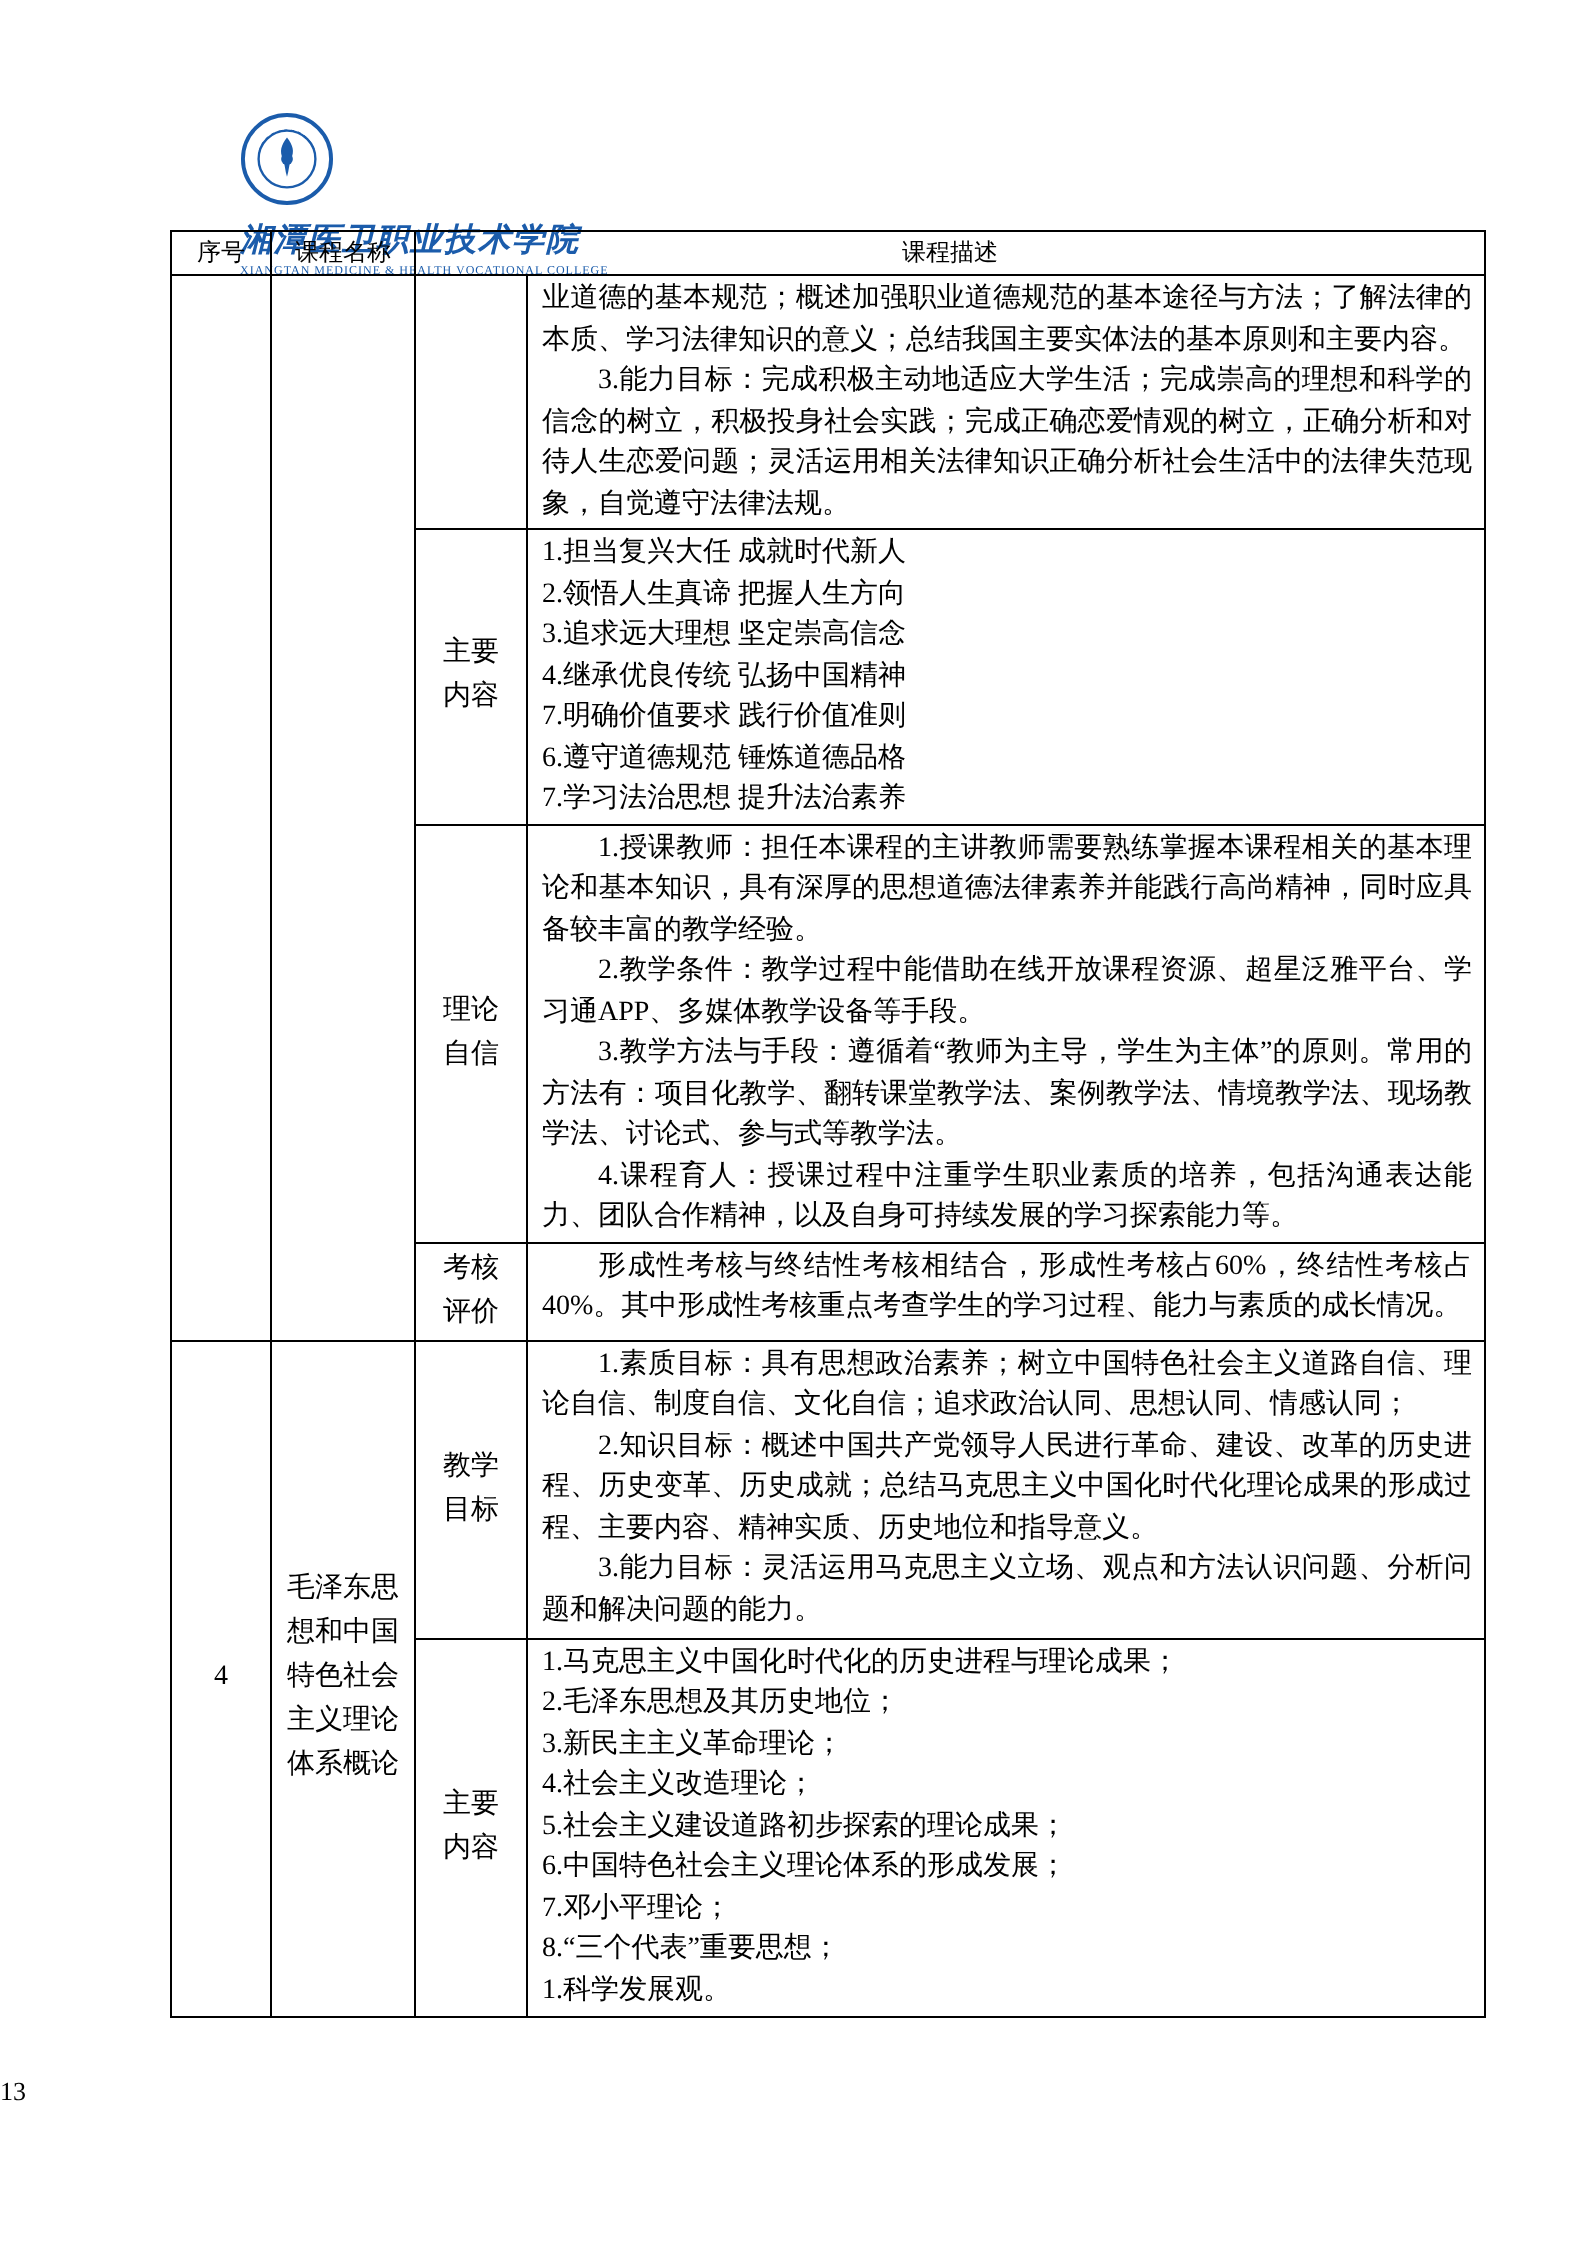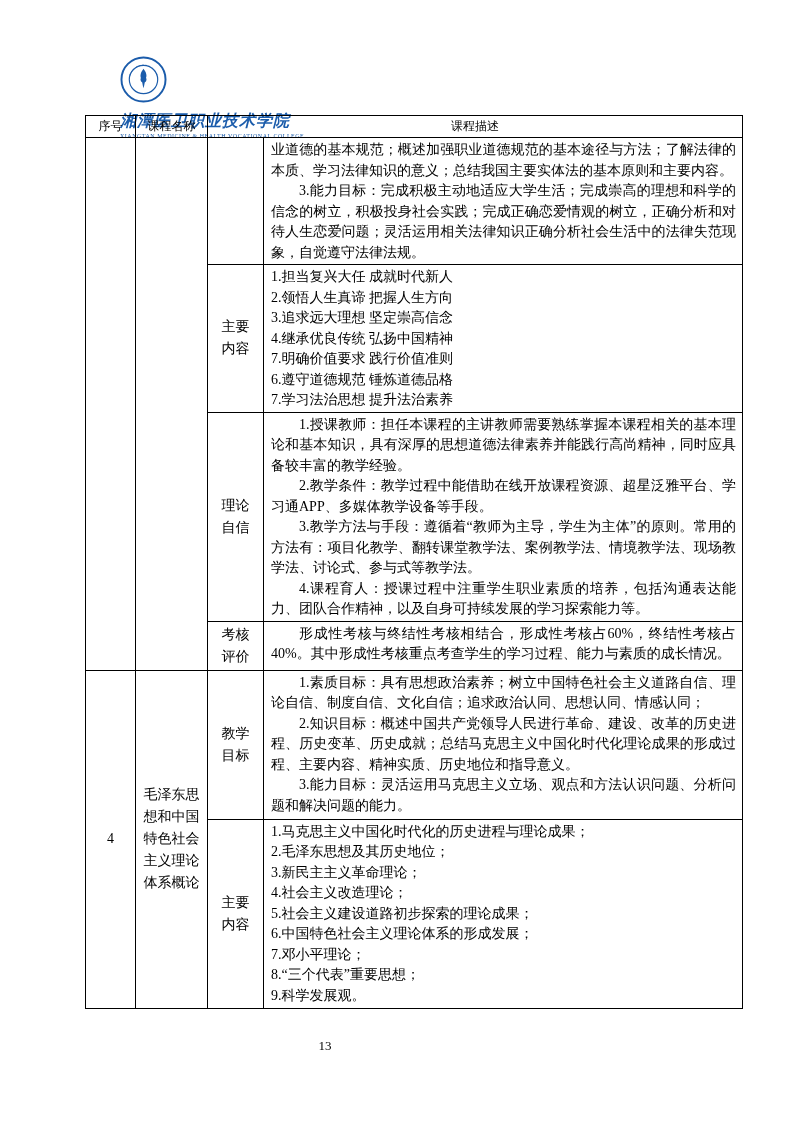--- a/index.html
+++ b/index.html
@@ -28,21 +28,21 @@
   .course-cell { text-align: center; vertical-align: middle; font-size: 14px; line-height: 22px; padding: 2px 5px; margin-top: 38px; }
   .label-cell { vertical-align: middle; font-size: 14px; padding: 2px; }
   .label-text { width: 2em; margin: 0 auto; line-height: 22px; text-align: left; }
   .content-cell {
     vertical-align: top; font-size: 14px; line-height: 20.5px;
     padding: 2px 6px 1px 7px; text-align: justify;
   }
   .content-cell p { margin: 0; }
   .content-cell .line { margin: 0; }
   .indent { text-indent: 2em; }
-  .page-number { position: absolute; left: 0; top: 1038px; width: 650px; text-align: center; font-size: 13px; }
+  .page-number { position: absolute; left: 0; top: 1038px; width: 650px; font-size: 13px; }
 </style>
 </head>
 <body>
 
 <div class="logo">
   <svg class="emblem" viewBox="0 0 48 48">
     <circle cx="24" cy="24" r="22.5" fill="#ffffff" stroke="#1b5cab" stroke-width="2"></circle>
     <circle cx="24" cy="24" r="14.5" fill="#ffffff" stroke="#1b5cab" stroke-width="1.2"></circle>
     <path d="M24 13 C27 17 28 20 26 24 C25 27 25 30 24 33 C23 30 23 27 22 24 C20 20 21 17 24 13 Z" fill="#1b5cab"></path>
     <circle cx="24" cy="24" r="3" fill="#1b5cab"></circle>
@@ -135,19 +135,19 @@
       </td>
       <td class="content-cell" style="height:189px">
         <div class="line">1.马克思主义中国化时代化的历史进程与理论成果；</div>
         <div class="line">2.毛泽东思想及其历史地位；</div>
         <div class="line">3.新民主主义革命理论；</div>
         <div class="line">4.社会主义改造理论；</div>
         <div class="line">5.社会主义建设道路初步探索的理论成果；</div>
         <div class="line">6.中国特色社会主义理论体系的形成发展；</div>
         <div class="line">7.邓小平理论；</div>
         <div class="line">8.“三个代表”重要思想；</div>
-        <div class="line">9.科学发展观。</div>
+        <div class="line">1.科学发展观。</div>
       </td>
     </tr>
   </tbody>
 </table>
 
 <div class="page-number">13</div>
 
 </body></html>

